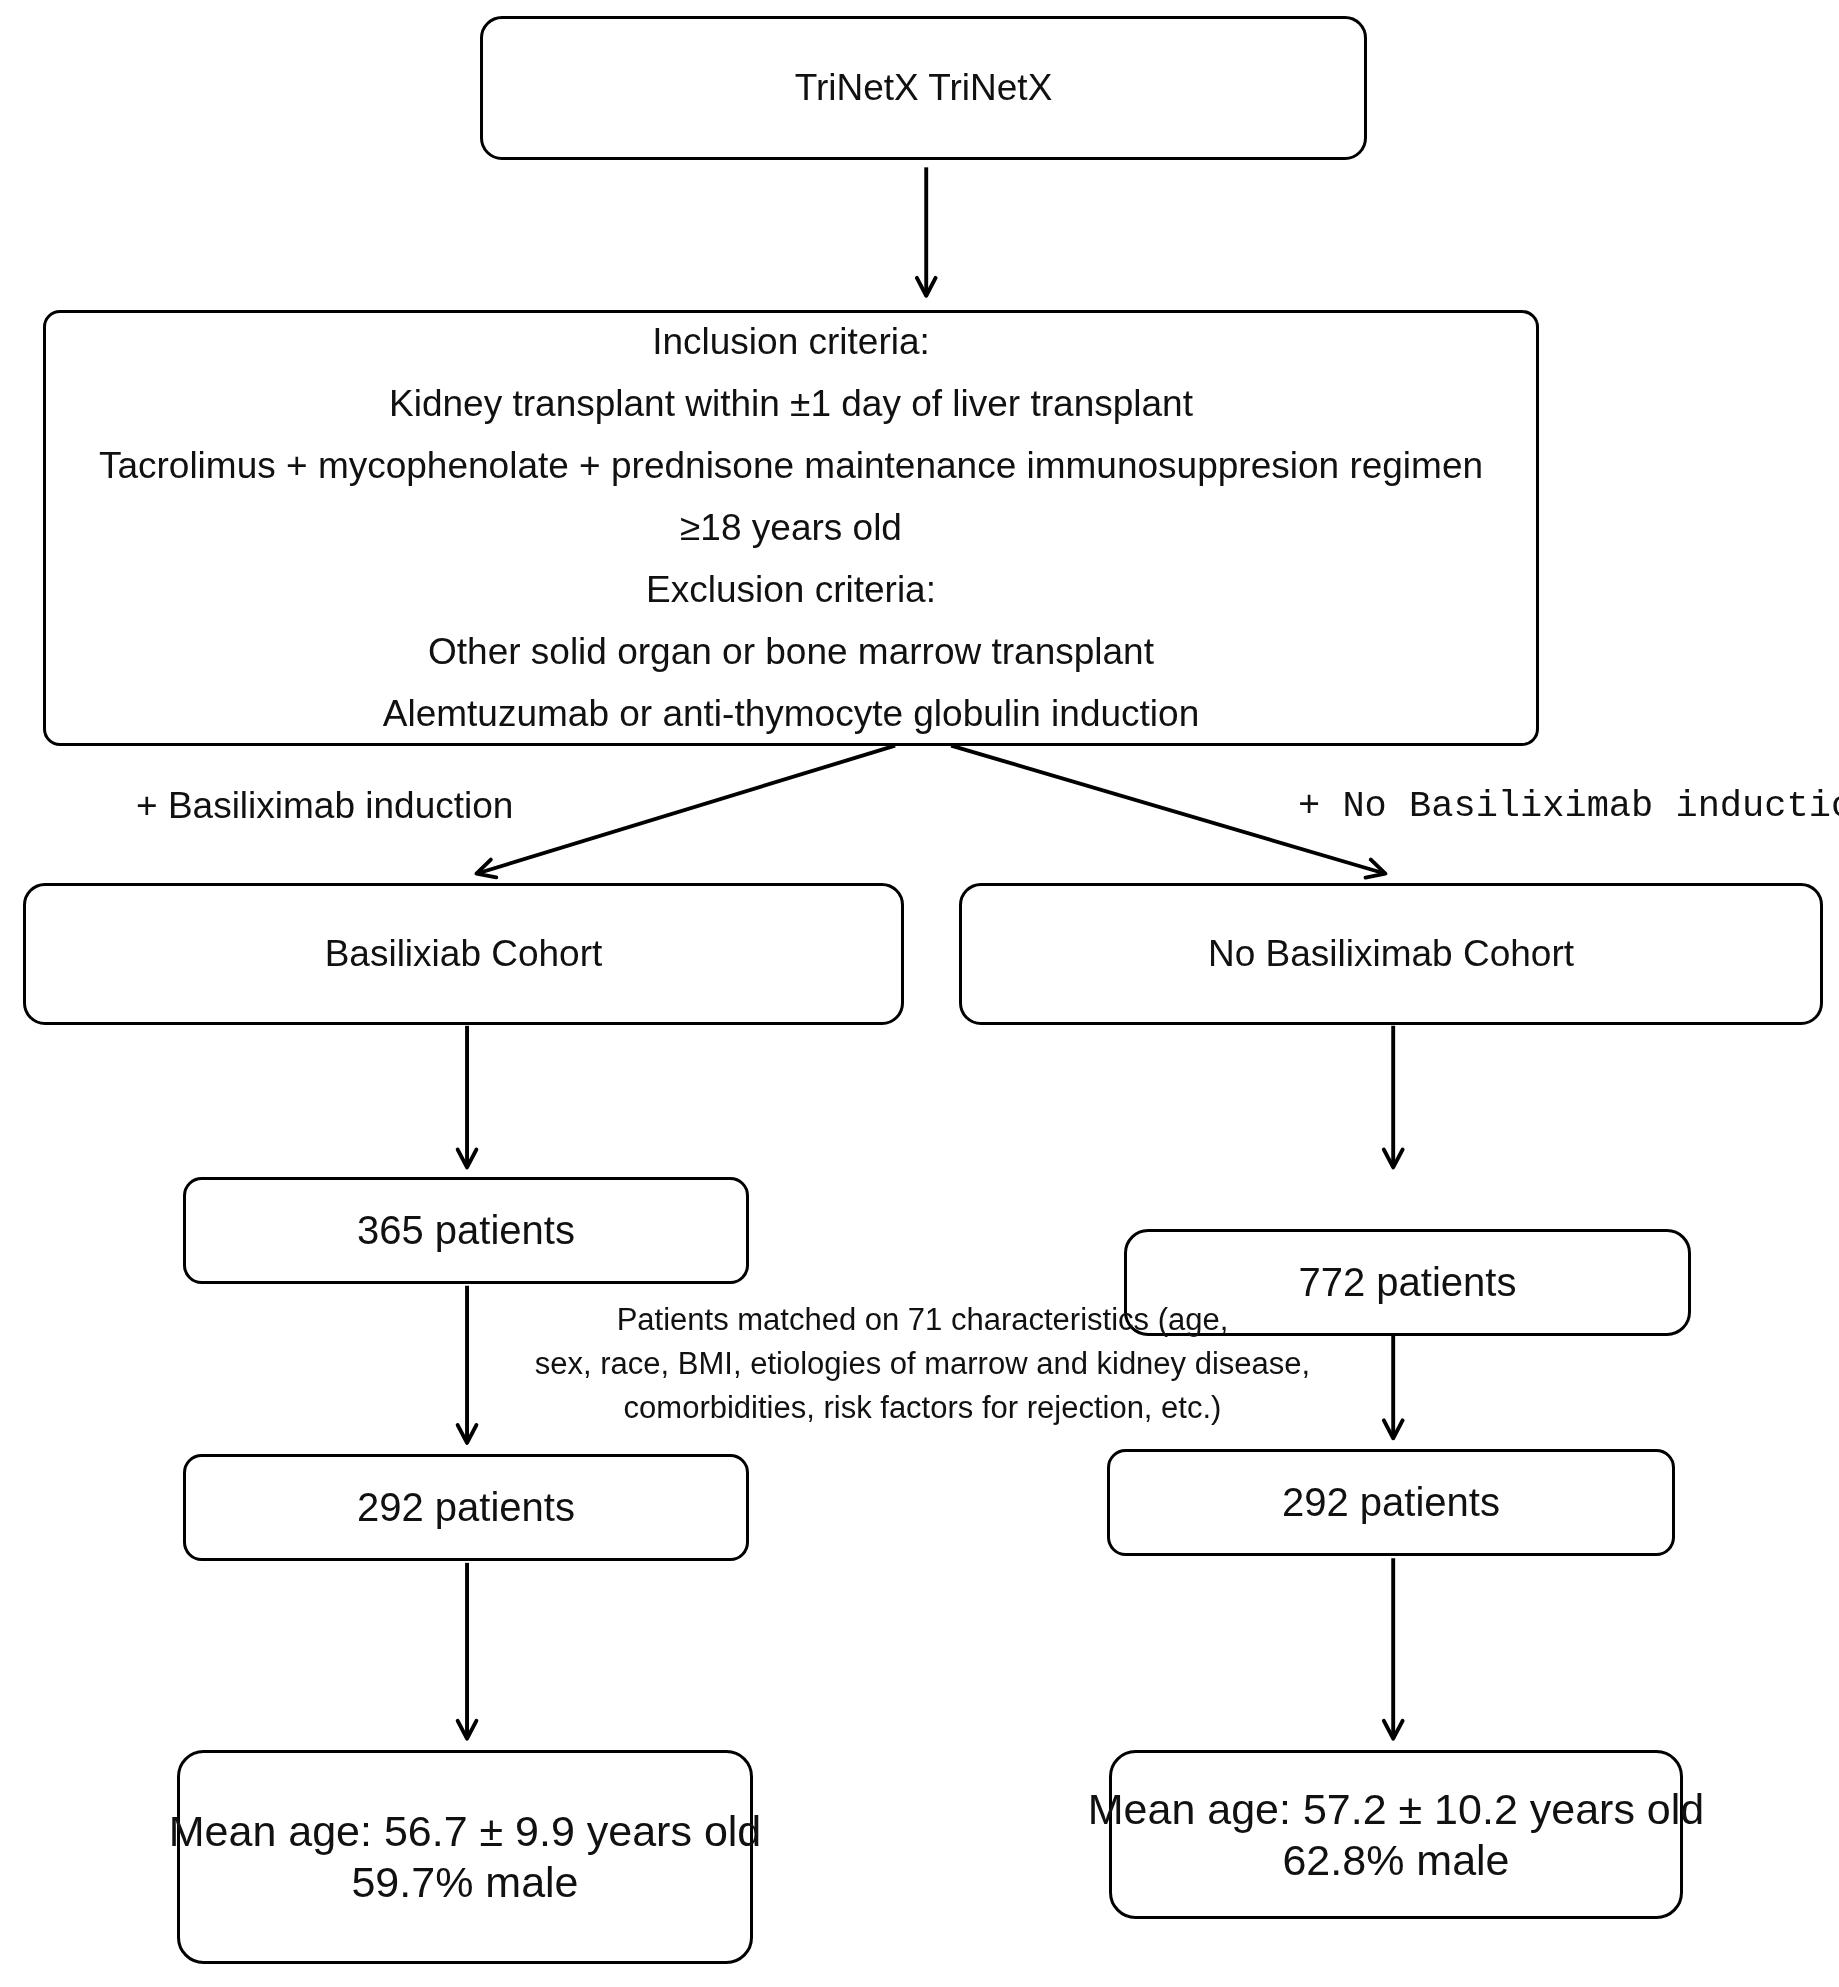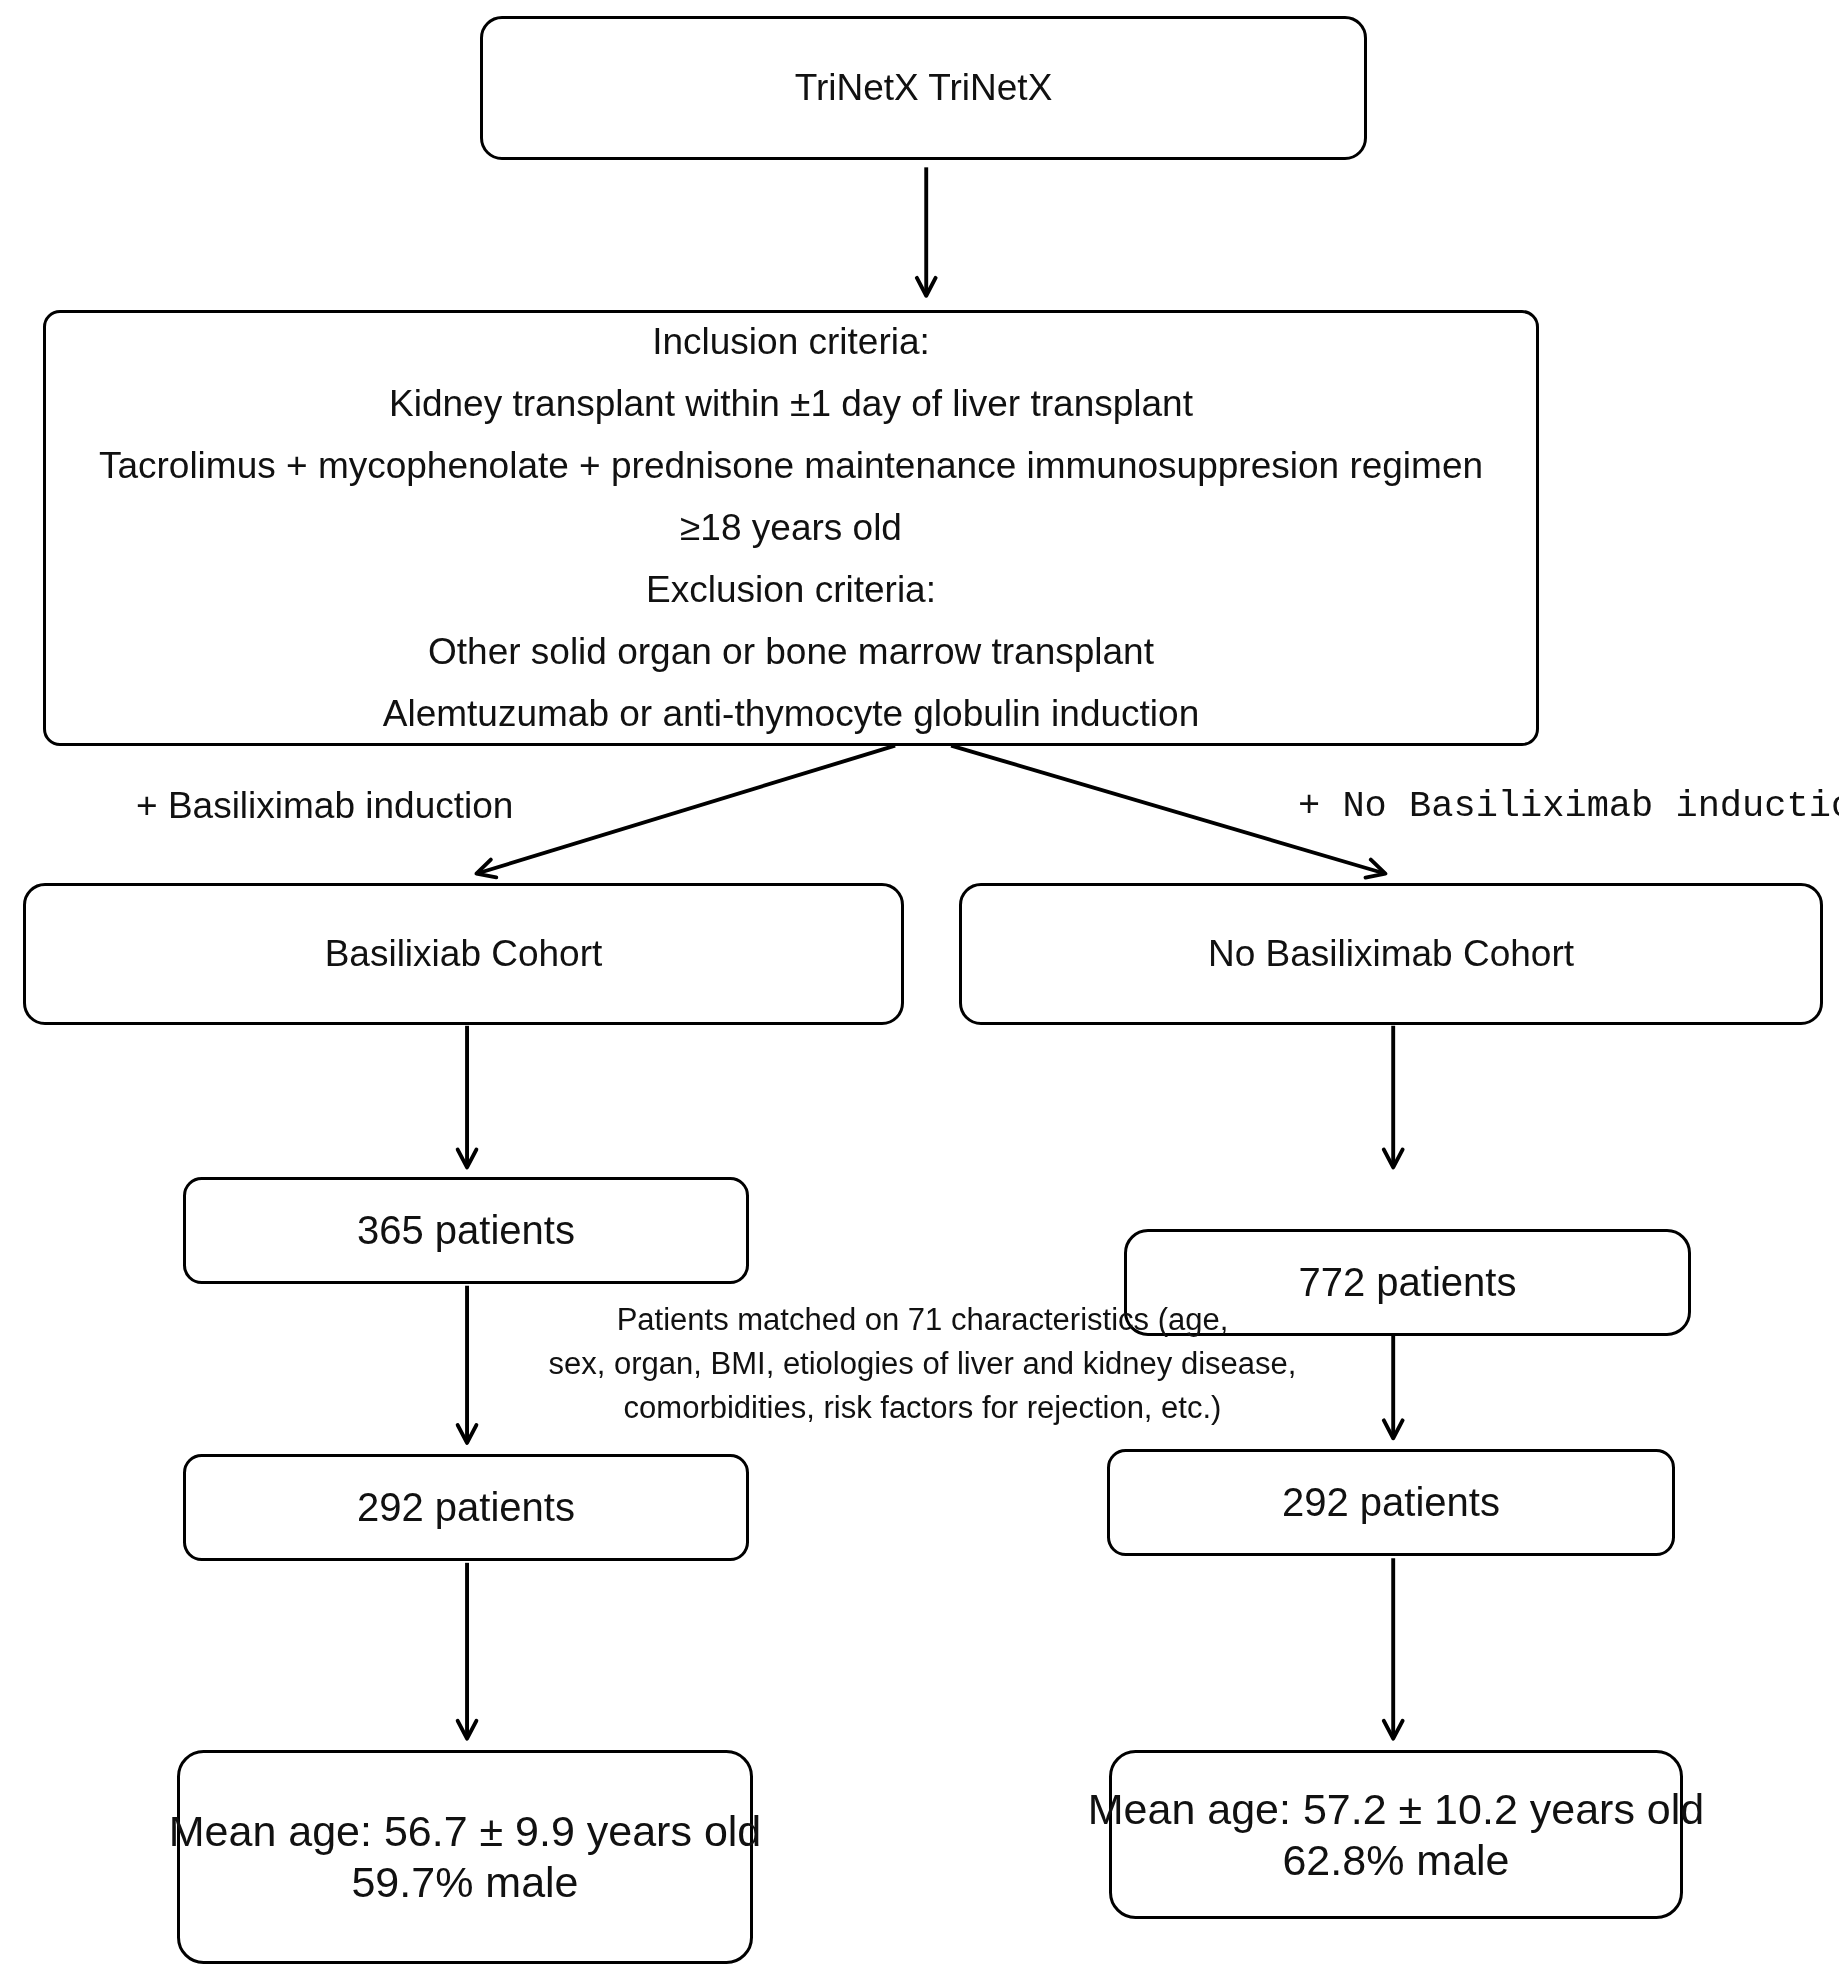--- a/index.html
+++ b/index.html
@@ -91,21 +91,21 @@
   <div class="box" style="left:183px;top:1177px;width:566px;height:107px;border-radius:18.7px;">
     <div class="count-label">365 patients</div>
   </div>
 
   <div class="box" style="left:1107px;top:1229px;width:567px;height:107px;border-radius:24px;margin-left:17px;">
     <div class="count-label">772 patients</div>
   </div>
 
   <div class="note" style="left:514px;top:1298px;width:817px;">
     <div class="note-line">Patients matched on 71 characteristics (age,</div>
-    <div class="note-line">sex, organ, BMI, etiologies of liver and kidney disease,</div>
+    <div class="note-line">sex, race, BMI, etiologies of marrow and kidney disease,</div>
     <div class="note-line">comorbidities, risk factors for rejection, etc.)</div>
   </div>
 
   <div class="box" style="left:183px;top:1454px;width:566px;height:107px;border-radius:18.7px;">
     <div class="count-label">292 patients</div>
   </div>
 
   <div class="box" style="left:1107px;top:1449px;width:568px;height:107px;border-radius:18.7px;">
     <div class="count-label">292 patients</div>
   </div>

